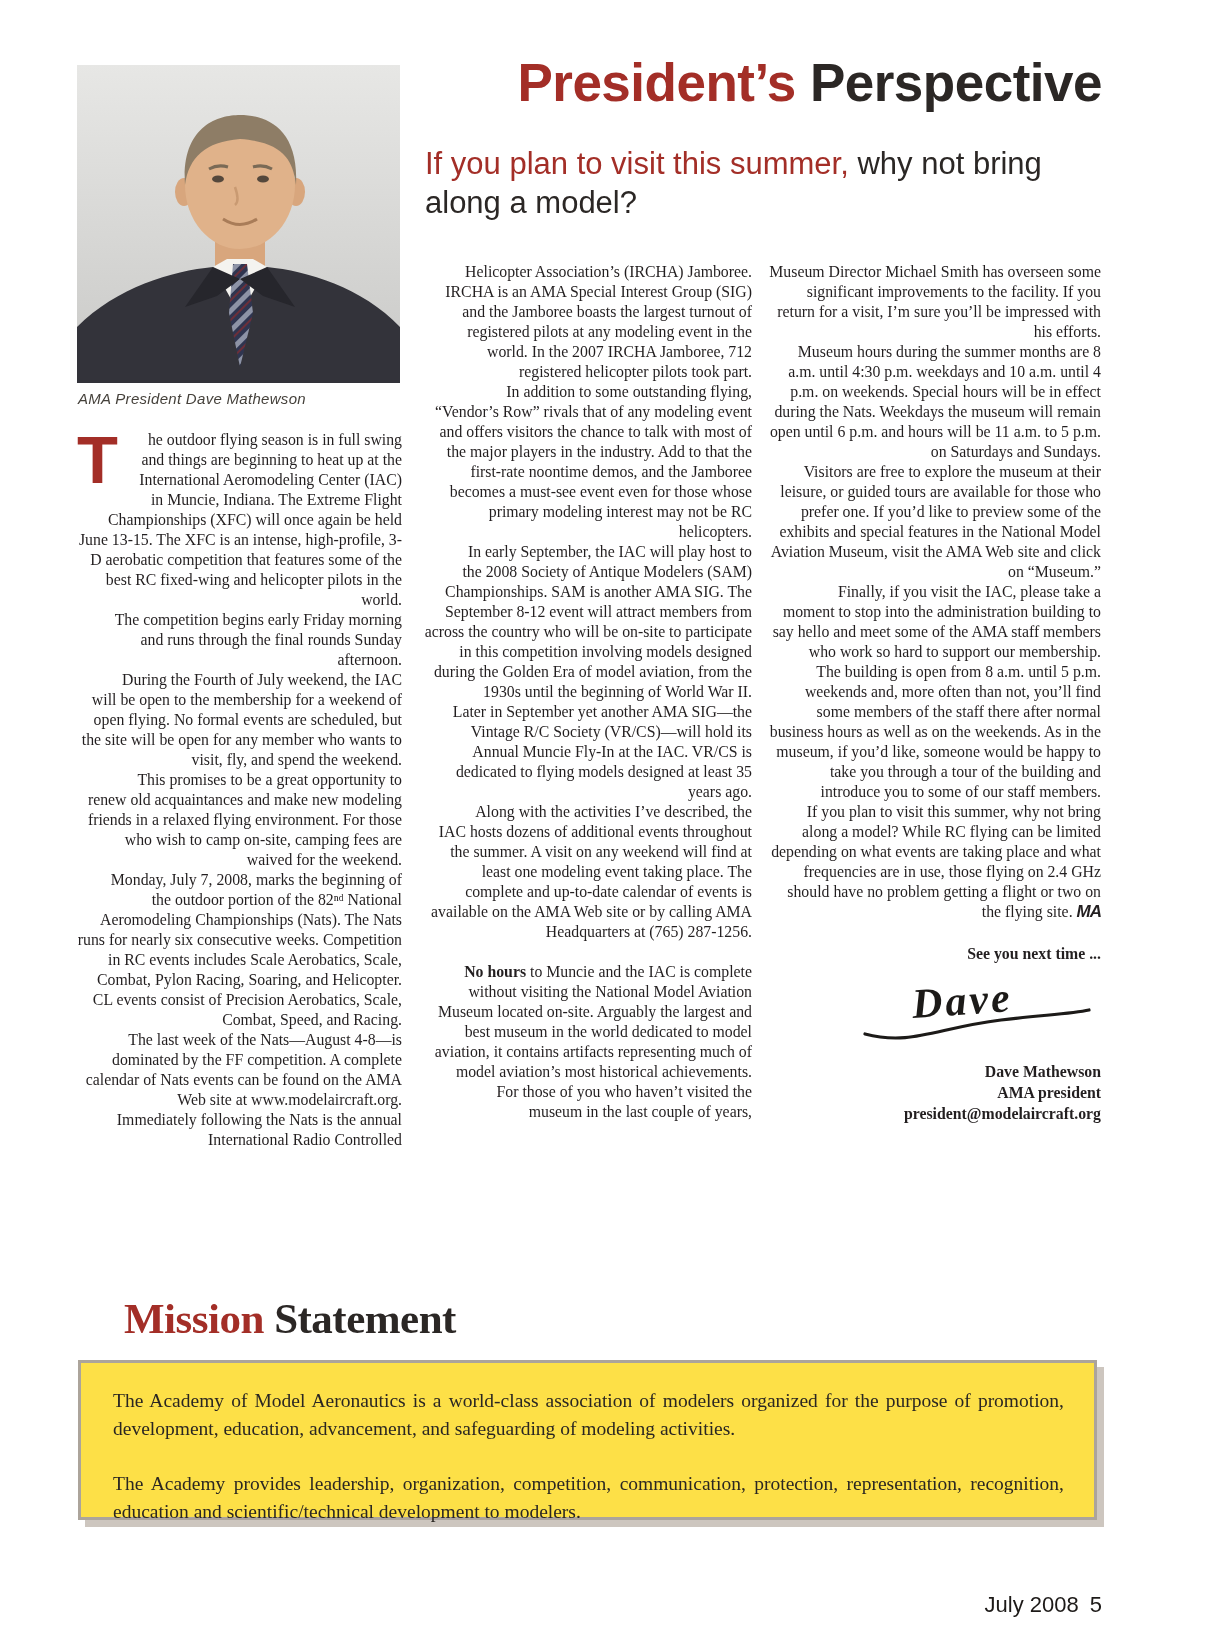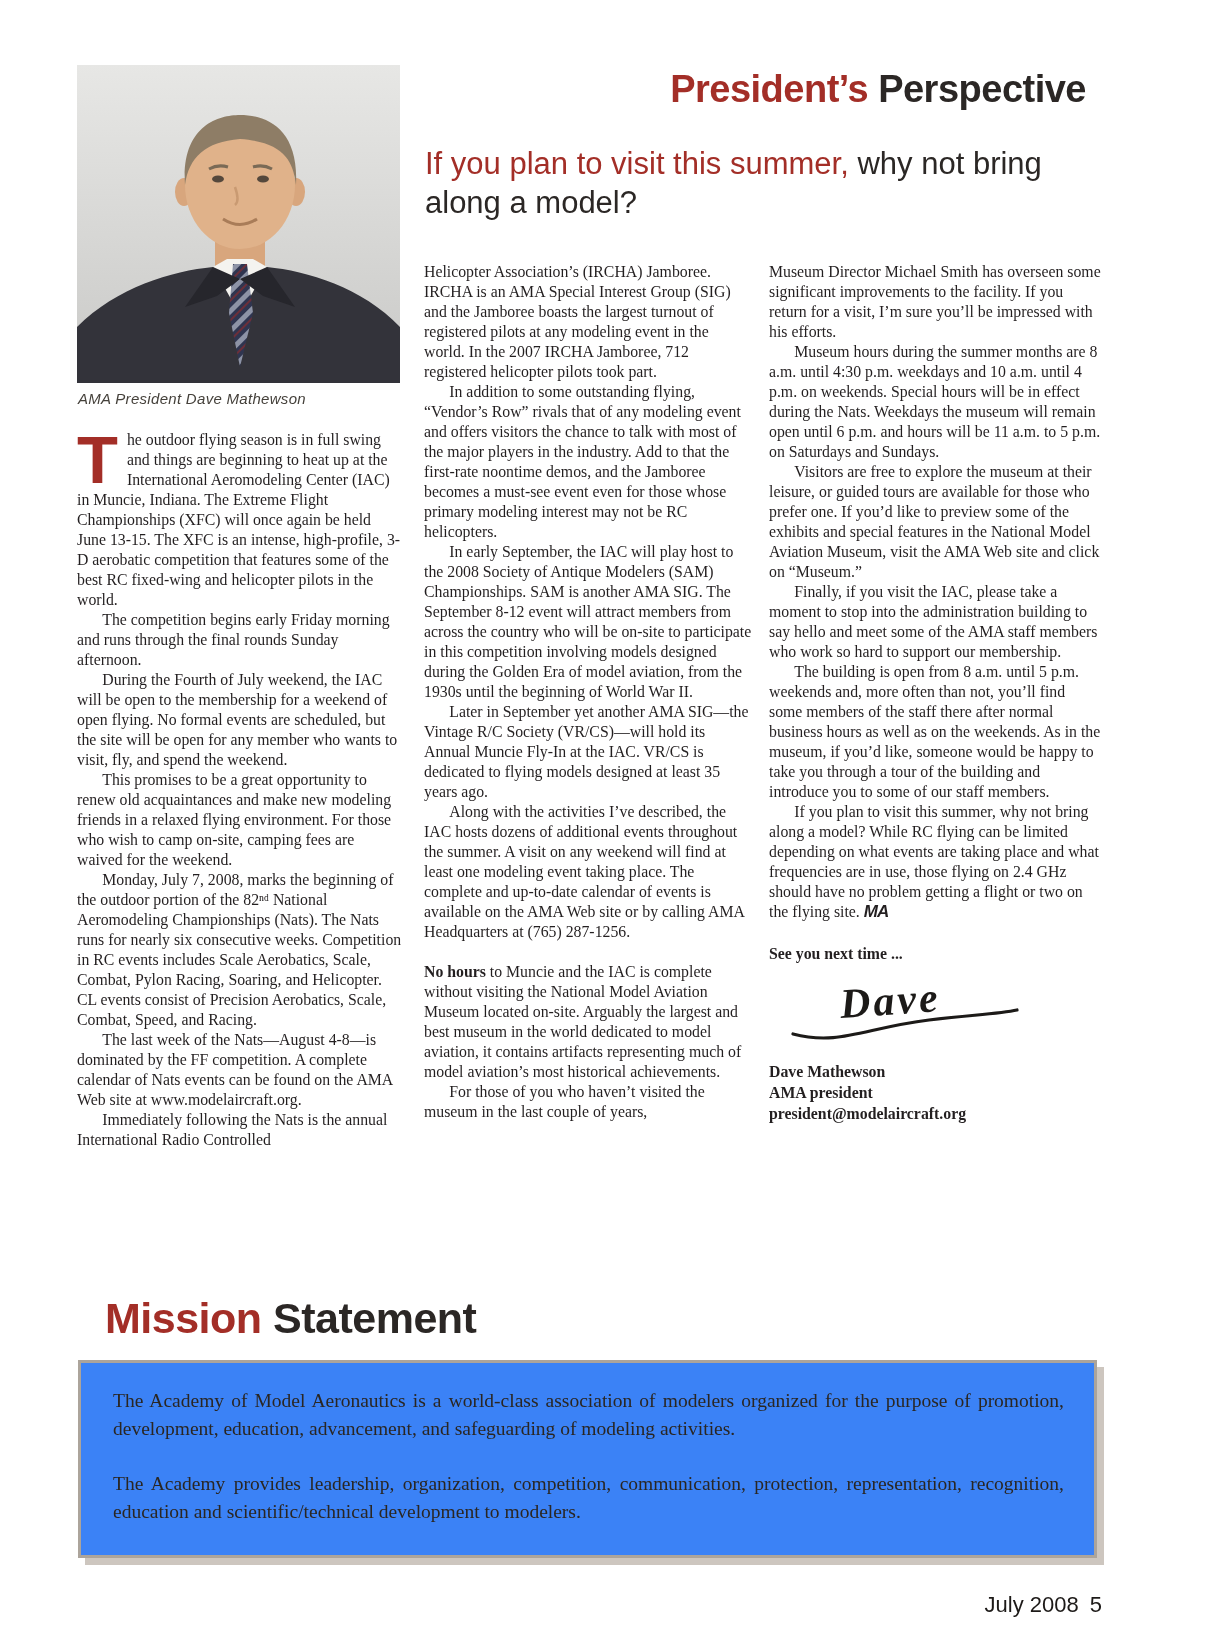--- a/index.html
+++ b/index.html
@@ -12,24 +12,24 @@
     color:#231f20;
     overflow:hidden;
   }
   .red{color:#a32e27;}
 
   
   .title{
     position:absolute;
     top:52px;
     right:103px;
-    margin:16px;
-    font-family:"Liberation Sans", sans-serif;
-    font-weight:700;
-    font-size:38px;
+    margin:0;
+    font-family:"Liberation Sans", sans-serif;
+    font-weight:700;
+    font-size:53px;
     letter-spacing:-0.5px;
     white-space:nowrap;
   }
   .title .black{color:#2b2725;}
   .subtitle{
     position:absolute;
     top:144px;
     left:425px;
     width:700px;
     margin:0;
@@ -58,20 +58,21 @@
     font-size:15px;
     letter-spacing:0.3px;
     color:#45413b;
   }
 
   
   .col{
     position:absolute;
     font-size:15.8px;
     line-height:20px;
+    text-align:right;
   }
   .col p{margin:0;}
   .col p.indent{text-indent:1.6em;}
   .col1{left:77px;  top:430px; width:325px;}
   .col2{left:424px; top:262px; width:328px;}
   .col3{left:769px; top:262px; width:332px;}
   .dropcap{
     float:left;
     font-family:"Liberation Sans", sans-serif;
     font-weight:700;
@@ -97,36 +98,36 @@
     margin:6px 0 0 10px;
     width:250px;
     height:86px;
   }
   .signoff p{margin:0;font-weight:700;line-height:21px;}
 
   
   .mission-heading{
     position:absolute;
     top:1294px;
-    left:105px;
-    margin:0;
-    font-family:Liberation Sans, sans-serif;
+    left:124px;
+    margin:0;
+    font-family:Liberation Serif, serif;
     font-weight:700;
     font-size:43px;
     letter-spacing:-0.5px;
   }
   .mission-heading .black{color:#2b2725;}
   .mission-box{
     position:absolute;
     top:1360px;
     left:78px;
     width:1019px;
-    height:198px;
+    height:160px;
     box-sizing:border-box;
-    background:#3b82f6;
+    background:#fde047;
     border:3px solid #aca49b;
     box-shadow:7px 7px 0 #cdc6bf;
     padding:24px 30px 0 32px;
   }
   .mission-box p{
     margin:0 0 27px 0;
     font-size:19.5px;
     line-height:28px;
     text-align:justify;
     color:#2a2622;

